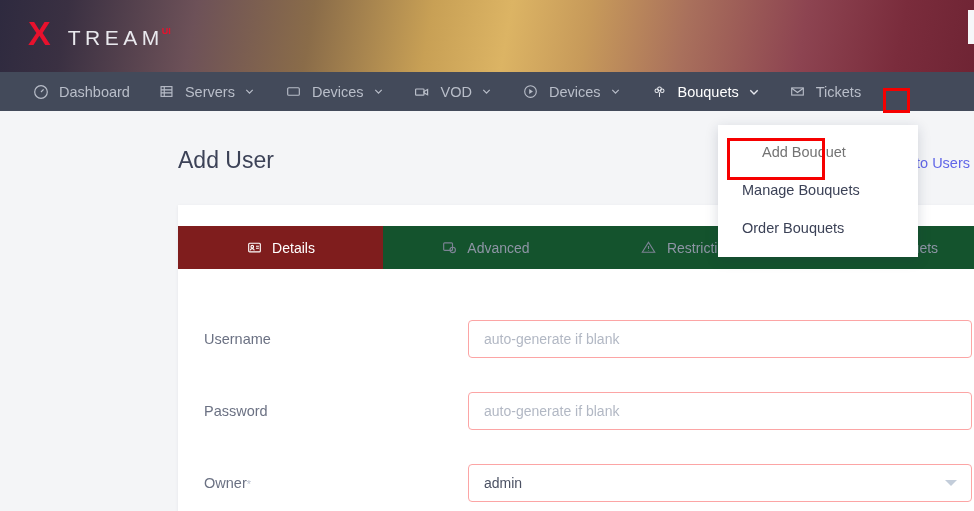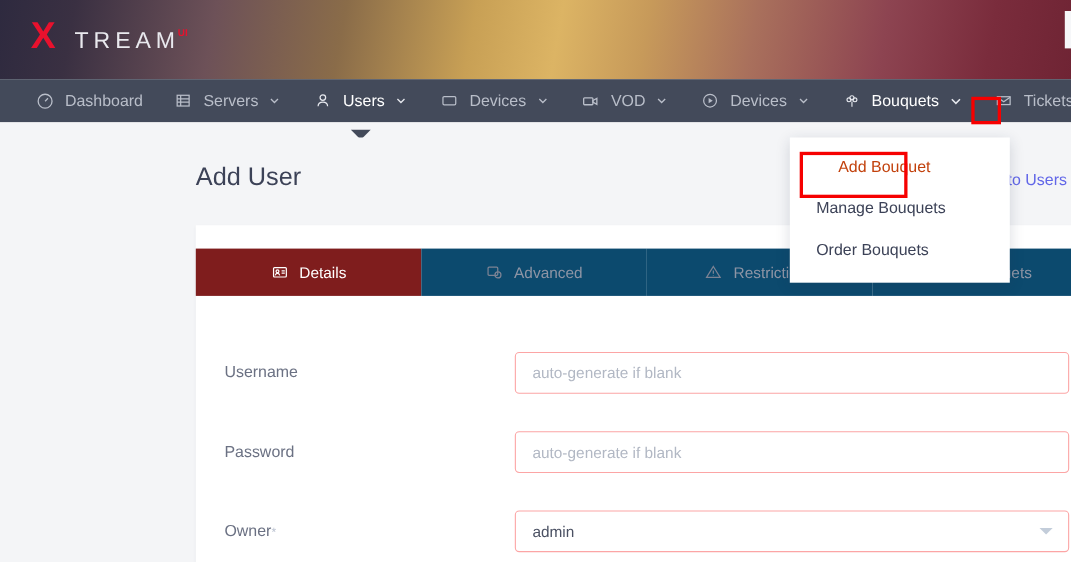--- a/index.html
+++ b/index.html
@@ -167,21 +167,21 @@
     background: #f2f4f7;
   }
   .tab {
     flex: 1;
     display: flex;
     align-items: center;
     justify-content: center;
     font-size: 14px;
     color: #8e95a5;
     cursor: pointer;
-    background: #0c4a6e;
+    background: #14532d;
     white-space: nowrap;
   }
   .tab.active {
     background: #7f1d1d;
     color: #ffffff;
   }
   .tab-ico {
     display: inline-flex;
     align-items: center;
     justify-content: center;
@@ -242,21 +242,21 @@
   }
   .dd-item {
     display: block;
     padding: 11px 24px;
     font-size: 14.5px;
     color: #3c4257;
     cursor: pointer;
     text-decoration: none;
     white-space: nowrap;
   }
-  .dd-item.highlight { color: #c2410c; padding-left: 44px; }
+  .dd-item.highlight { color: #737373; padding-left: 44px; }
   .redbox-menu {
     position: absolute;
     left: 727px; top: 138px;
     width: 98px; height: 42px;
     border: 3px solid #f60000;
     z-index: 60;
     pointer-events: none;
   }
 </style>
 </head>
@@ -291,35 +291,20 @@
       </svg>
     </span>
     <span>Servers</span>
     <span class="nav-caret">
       <svg width="11" height="11" viewBox="0 0 12 12" fill="none" stroke="#b9bec9" stroke-width="1.3">
           <path d="M2.5 4.3L6 7.8l3.5-3.5"></path>
         </svg>
     </span>
   </div>
 
-  <div class="nav-item active">
-    <span class="nav-ico">
-      <svg width="15" height="15" viewBox="0 0 16 16" fill="none" stroke="#e6e8ee" stroke-width="1.2">
-        <circle cx="8" cy="5" r="2.7"></circle>
-          <path d="M3.4 13.4c0-2.6 2.1-4 4.6-4s4.6 1.4 4.6 4"></path>
-      </svg>
-    </span>
-    <span>Users</span>
-    <span class="nav-caret">
-      <svg width="11" height="11" viewBox="0 0 12 12" fill="none" stroke="#e6e8ee" stroke-width="1.3">
-          <path d="M2.5 4.3L6 7.8l3.5-3.5"></path>
-        </svg>
-    </span>
-    <span class="nav-pointer"></span>
-  </div>
 
   <div class="nav-item">
     <span class="nav-ico">
       <svg width="15" height="15" viewBox="0 0 16 16" fill="none" stroke="#b9bec9" stroke-width="1.2">
         <rect x="1.8" y="4" width="12.4" height="8" rx="1.2"></rect>
       </svg>
     </span>
     <span>Devices</span>
     <span class="nav-caret">
       <svg width="11" height="11" viewBox="0 0 12 12" fill="none" stroke="#b9bec9" stroke-width="1.3">

